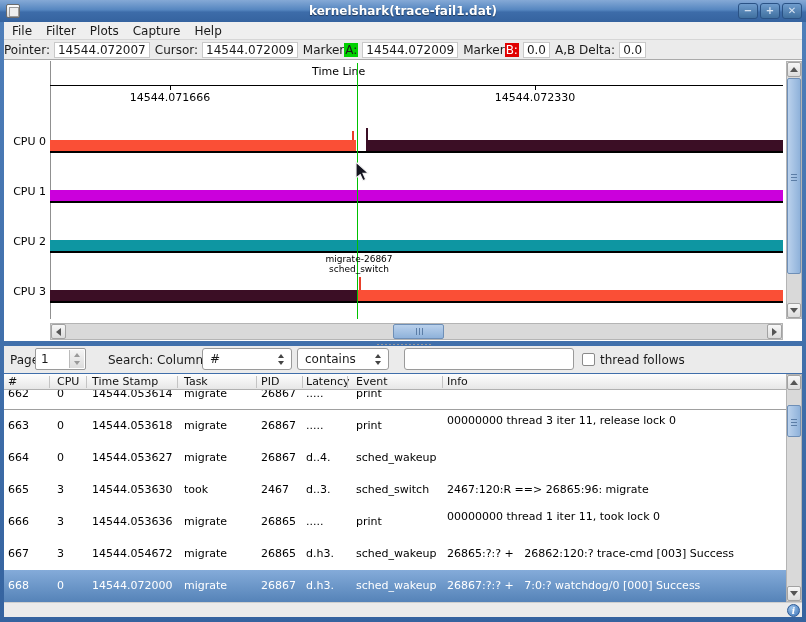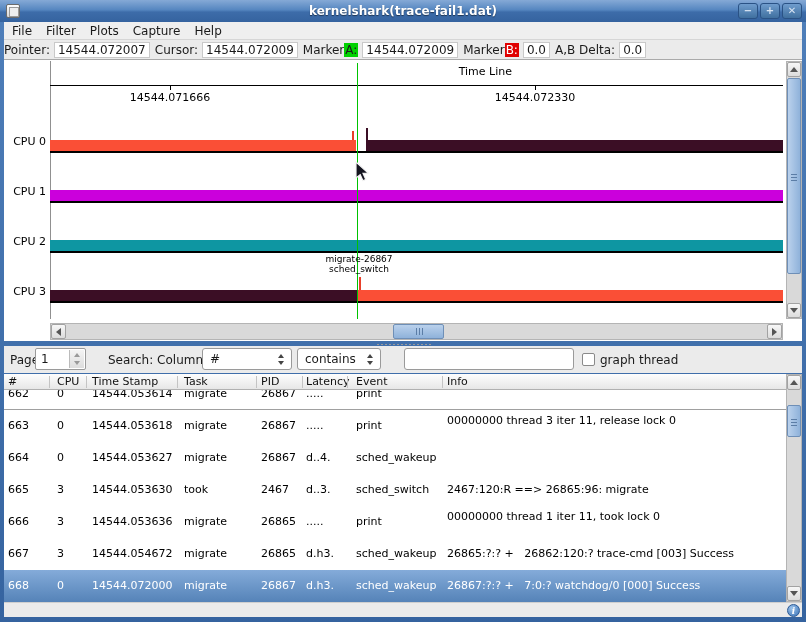--- a/index.html
+++ b/index.html
@@ -39,21 +39,21 @@
   .marker-key { padding:0 1px; font-size:12px; line-height:14px; }
 
   
   .graphpane { position:absolute; left:4px; top:59px; width:798px; height:282px; background:#fff;
                border-top:1px solid #aaa; }
   .cpu-label { position:absolute; left:8px; width:34px; text-align:right; font-size:11px; color:#000; }
   .plot-border { position:absolute; left:46px; top:1px; width:1px; height:258px; background:#909090; }
   .axis-line { position:absolute; left:46px; top:25px; width:733px; height:1px; background:#000; }
   .axis-tick { position:absolute; top:25px; width:1px; height:5px; background:#000; }
   .tick-label { position:absolute; top:31px; width:120px; text-align:center; font-size:11px; color:#000; }
-  .graph-title { position:absolute; left:308px; top:5px; width:200px; text-align:right; font-size:11px; color:#000; }
+  .graph-title { position:absolute; left:308px; top:5px; width:200px; text-align:left; font-size:11px; color:#000; }
   .marker-line { position:absolute; left:353px; top:3px; width:1px; height:256px; z-index:5; }
   .cpu-bar { position:absolute; height:11px; }
   .cpu-underline { position:absolute; left:46px; width:733px; height:2px; background:#000; }
   .event-tick { position:absolute; }
   .annotation { position:absolute; left:275px; top:194px; width:160px; text-align:center;
                 font-size:9px; line-height:10px; color:#000; z-index:6; }
 
   
   .sb-track { position:absolute; background:#d9d9d9; border:1px solid #b4b4b4; }
   .sb-btn { position:absolute; background:linear-gradient(#f7f7f7,#dcdcdc); border:1px solid #a2a2a2;
@@ -242,30 +242,30 @@
         </div>
     </div>
     <span class="ctl-label" style="left:104px;">Search: Column:</span>
     <div class="combo" style="left:198px; width:90px;">
       <span class="val">#</span>
       <div class="spinner">
           <div class="t-up"></div>
           <div class="t-dn"></div>
         </div>
     </div>
-    <div class="combo" style="left:293px; width:84px;">
+    <div class="combo" style="left:293px; width:92px;">
       <span class="val">contains</span>
       <div class="spinner">
           <div class="t-up"></div>
           <div class="t-dn"></div>
         </div>
     </div>
     <input class="search-input" value="" style="">
     <div class="checkbox"></div>
-    <span class="ctl-label" style="left:596px;">graph thread</span>
+    <span class="ctl-label" style="left:596px;">thread follows</span>
   </div>
 
   <div class="table">
     <div class="thead">
       <span class="th" style="left:4px;">#</span>
       <span class="th" style="left:53px;">CPU</span>
       <span class="th" style="left:88px;">Time Stamp</span>
       <span class="th" style="left:180px;">Task</span>
       <span class="th" style="left:257px;">PID</span>
       <span class="th" style="left:302px;">Latency</span>

